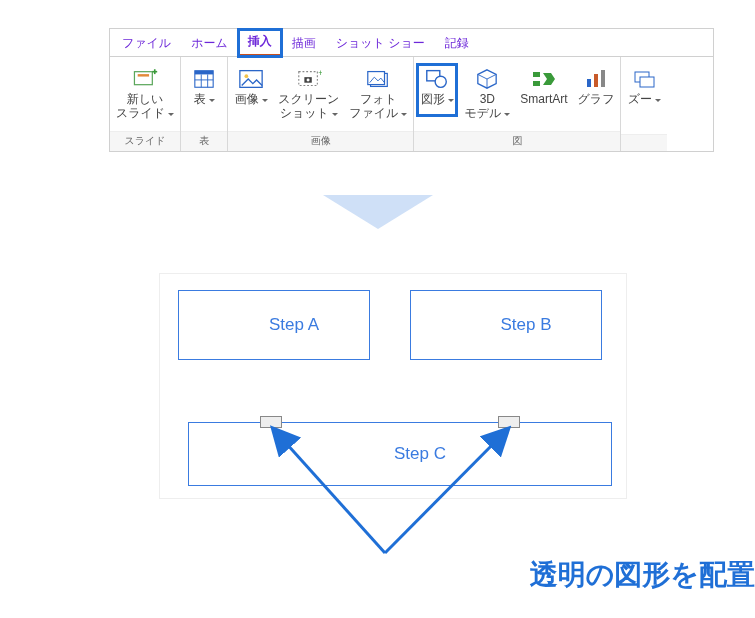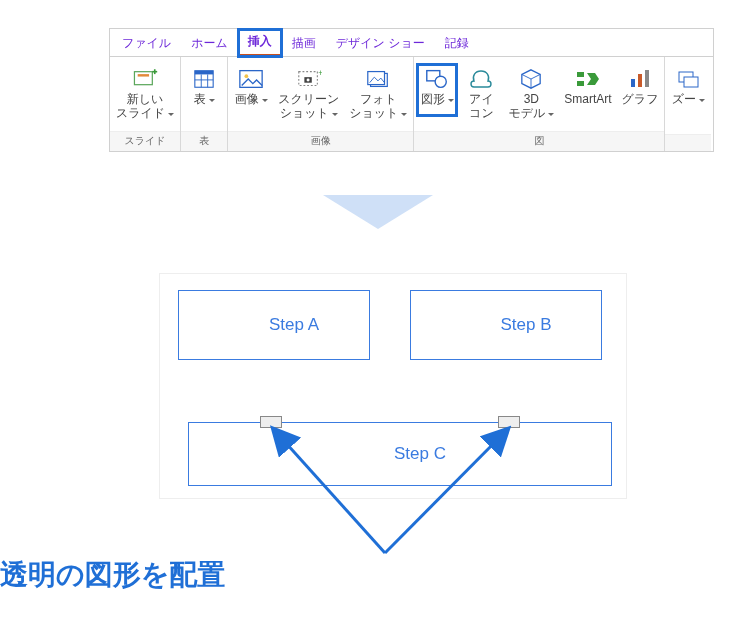--- a/index.html
+++ b/index.html
@@ -156,37 +156,37 @@
   .callout-svg {
     position: absolute;
     left: 160px; top: 274px;
     width: 466px; height: 330px;
     pointer-events: none;
   }
   .caption {
     position: absolute;
     top: 556px;
     left: 0; right: 0;
-    text-align: left;
+    text-align: right;
     font-size: 28px;
     font-weight: 700;
     color: #1f6fd6;
   }
 </style>
 </head>
 <body>
 
 <div class="ribbon-wrap">
 
   <div class="tabs">
     <div class="tab">ファイル</div>
     <div class="tab">ホーム</div>
     <div class="tab active highlighted">挿入</div>
     <div class="tab">描画</div>
-    <div class="tab">デザイン ショー</div>
+    <div class="tab">ショット ショー</div>
     <div class="tab">記録</div>
   </div>
 
   <div class="rb-body">
 
     <div class="group" style="min-width:54px">
       <div class="group-items">
         <div class="btn">
           <span class="ic">
             <svg class="icon" viewBox="0 0 32 24">
@@ -247,45 +247,36 @@
         </div>
         <div class="btn">
           <span class="ic">
             <svg class="icon" viewBox="0 0 28 22">
               <rect x="6" y="5" width="18" height="14" fill="none" stroke="#2a66c8" stroke-width="1.3"></rect>
               <rect x="3" y="3" width="18" height="14" fill="#fff" stroke="#2a66c8" stroke-width="1.3"></rect>
               <polyline points="5,15 10,9 14,13 17,10 21,15" fill="none" stroke="#2a66c8"></polyline>
             </svg>
           </span>
           <span class="lbl caret">フォト
-ショット</span>
+ファイル</span>
         </div>
       </div>
       <div class="group-label">画像</div>
     </div>
 
     <div class="group">
       <div class="group-items">
         <div class="btn highlighted">
           <span class="ic">
             <svg class="icon" viewBox="0 0 28 22">
               <rect x="3" y="2" width="14" height="11" fill="none" stroke="#2a66c8" stroke-width="1.5"></rect>
               <circle cx="18" cy="14" r="6" fill="#fff" stroke="#2a66c8" stroke-width="1.5"></circle>
             </svg>
           </span>
           <span class="lbl caret">図形</span>
-        </div>
-        <div class="btn">
-          <span class="ic">
-            <svg class="icon" viewBox="0 0 26 22">
-              <path d="M13 3 C7 3 4 8 6 13 C2 13 2 19 6 19 L20 19 C24 19 24 13 20 13 C22 8 19 3 13 3 Z" fill="none" stroke="#2a8a9a" stroke-width="1.4"></path>
-            </svg>
-          </span>
-          <span class="lbl">アイ
-コン</span>
         </div>
         <div class="btn">
           <span class="ic">
             <svg class="icon" viewBox="0 0 24 24">
               <polygon points="12,2 22,7 22,17 12,22 2,17 2,7" fill="none" stroke="#2a66c8" stroke-width="1.4"></polygon>
               <polyline points="2,7 12,12 22,7" fill="none" stroke="#2a66c8"></polyline>
               <line x1="12" y1="12" x2="12" y2="22" stroke="#2a66c8"></line>
             </svg>
           </span>
           <span class="lbl caret">3D

